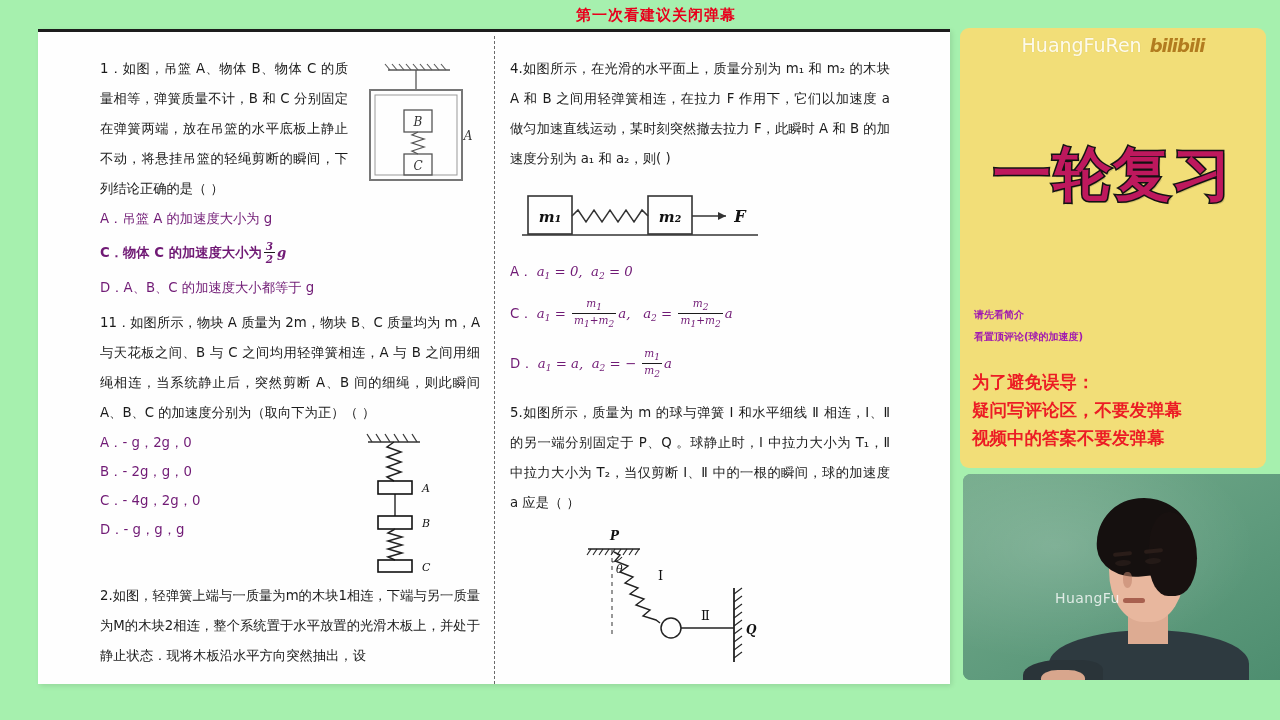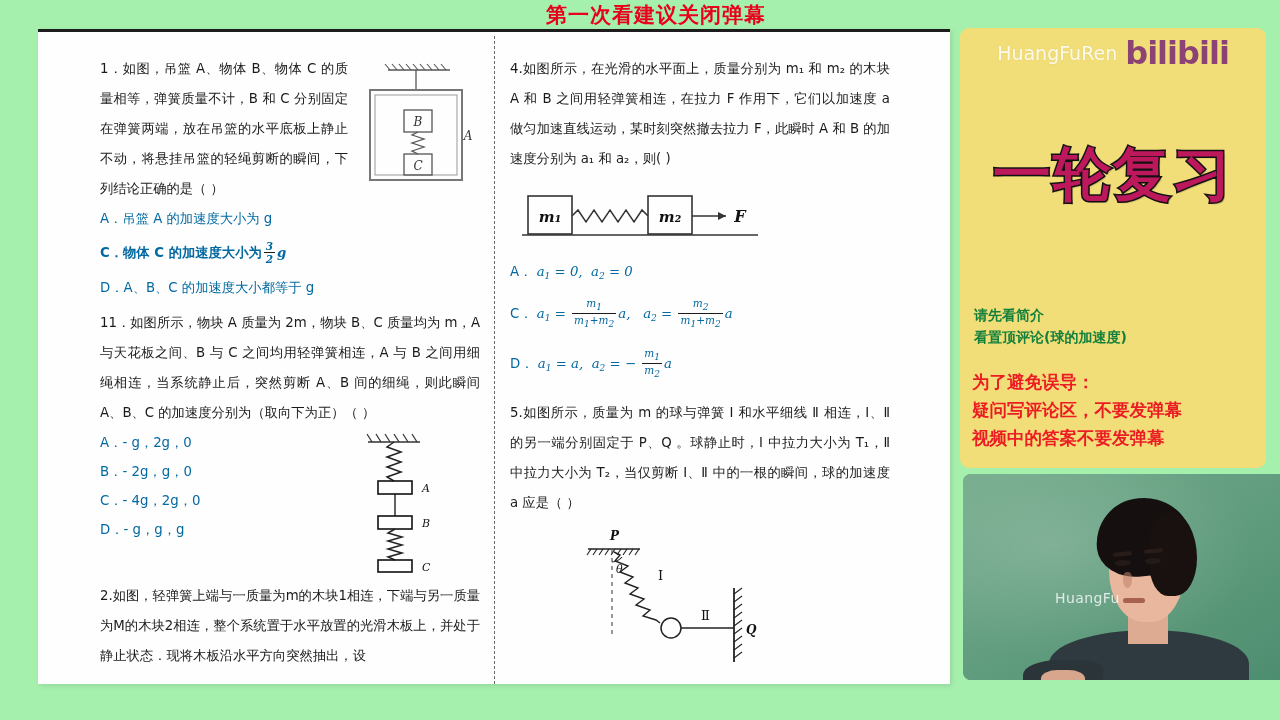--- a/index.html
+++ b/index.html
@@ -8,21 +8,21 @@
     background:#a6f0ae;
     font-family:"DejaVu Sans","Liberation Sans",sans-serif;
     position:relative;
   }
   
   #banner{
     position:absolute; left:0; top:0; width:1280px; height:30px;
     display:flex; align-items:center; justify-content:center;
   }
   #banner .txt{
-    color:#e8001c; font-weight:bold; font-size:21px;
+    color:#e8001c; font-weight:bold; font-size:15px;
     letter-spacing:1px; line-height:26px;
     font-family:"DejaVu Sans","Liberation Sans",sans-serif;
     white-space:nowrap;
     margin-left:32px;
   }
   
   #page{
     position:absolute; left:38px; top:29px; width:912px; height:655px;
     background:#fefefe;
     border-top:3px solid #1d1d1d;
@@ -39,21 +39,21 @@
   }
   #col-left{ left:52px; width:400px; }
   #col-right{ left:462px; width:400px; }
 
   .qtext{
     font-size:13.3px; line-height:30px; color:#1a1a1a;
     text-align:justify;
     font-family:"DejaVu Sans","Liberation Sans",sans-serif;
   }
   .opt{
-    font-size:13.3px; line-height:29px; color:#0369a1;
+    font-size:13.3px; line-height:29px; color:#701a75;
     white-space:nowrap;
   }
   .opt.sp{ line-height:40px;font-weight:bold; }
   i.v{ font-family:"DejaVu Serif","Liberation Serif",serif; font-style:italic; }
   .sub{ font-size:9px; vertical-align:-3px; font-family:"DejaVu Serif",serif; font-style:italic;}
   .frac{
     display:inline-block; vertical-align:-0.55em; text-align:center;
     font-size:10.5px; line-height:1.15; margin:0 2px;
     font-family:"DejaVu Serif","Liberation Serif",serif; font-style:italic;
   }
@@ -71,35 +71,35 @@
   #panel-wm{
     position:absolute; top:6px; left:0; width:100%;
     display:flex; align-items:center; justify-content:center; gap:8px;
     opacity:.85;
   }
   #panel-wm .name{
     color:#ffffff; font-size:19px; font-weight:normal;
     text-shadow:0 0 2px rgba(0,0,0,.10);
   }
   #panel-wm .bili{
-    color:#701a75; font-size:32px; font-weight:bold; 
+    color:#a16207; font-size:18px; font-weight:bold; font-style:italic;
     letter-spacing:-1px; opacity:.92;
   }
   #panel-title{
     position:absolute; top:108px; left:0; width:100%; text-align:center;
     font-size:58px; font-weight:bold; color:#be185d; letter-spacing:2px;
     -webkit-text-stroke:3px #141414;
     paint-order:stroke fill;
     text-shadow:2px 2px 0 rgba(0,0,0,.15);
   }
   #panel-note{
     position:absolute; top:276px; left:14px; width:285px;
   }
   #panel-note .ln{
-    color:#15803d; font-size:14px; line-height:22px; font-weight:bold;
+    color:#a21caf; font-size:10px; line-height:22px; font-weight:bold;
   }
   #panel-warn{
     position:absolute; top:340px; left:12px; width:292px;
   }
   #panel-warn .ln{
     color:#ec1c24; font-size:17.5px; line-height:28px; font-weight:bold;
     white-space:nowrap;
   }
   
   #cam{

